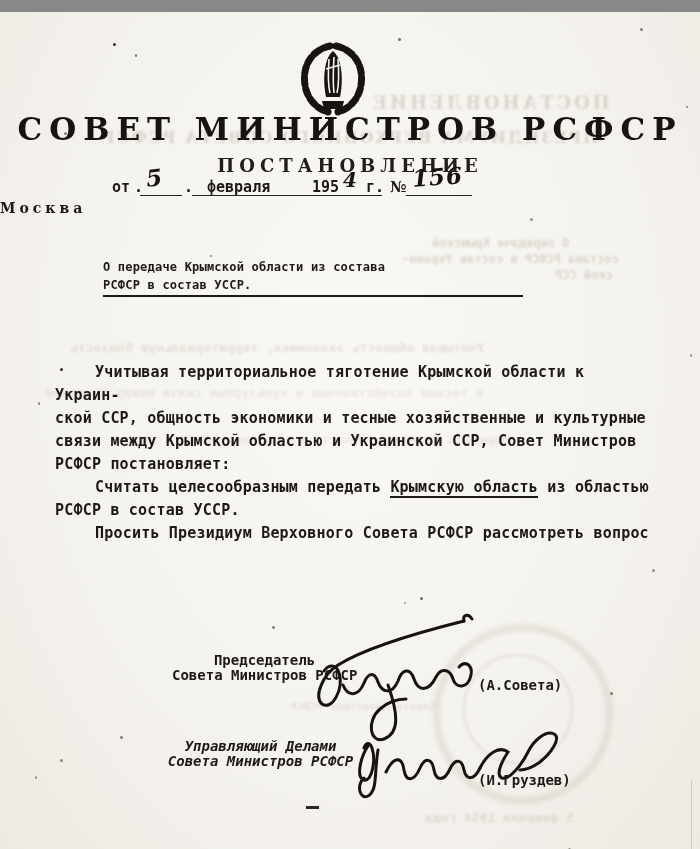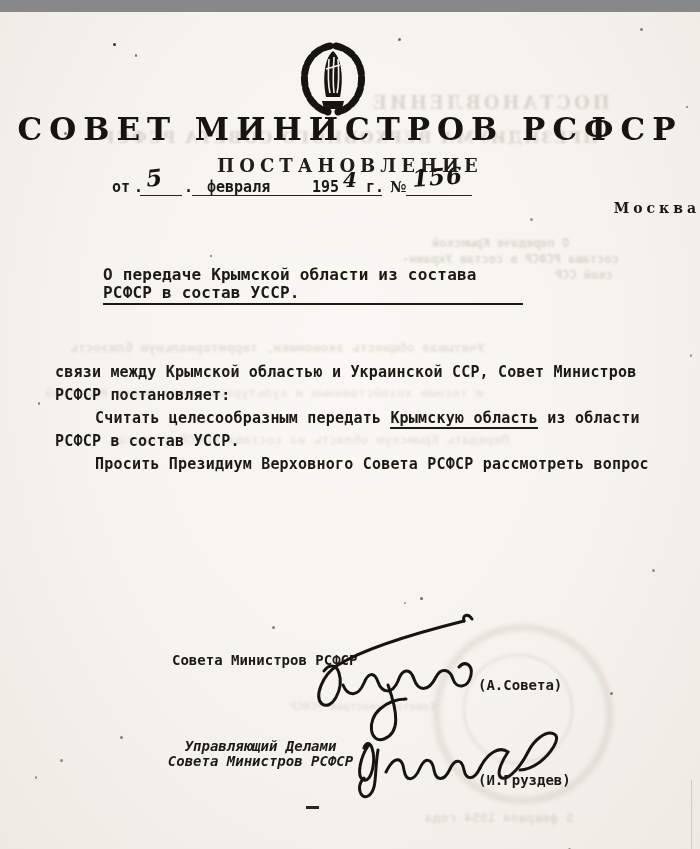--- a/index.html
+++ b/index.html
@@ -21,36 +21,36 @@
     font-weight:bold;font-size:31px;letter-spacing:7px;
     color:#17140f;white-space:nowrap;
   }
   .doc-type{
     left:0;top:143px;width:700px;text-align:center;
     font-family:"DejaVu Serif","Liberation Serif",serif;
     font-weight:bold;font-size:18px;letter-spacing:5px;
     color:#211d18;
   }
   .city{
-    left:0;top:188px;width:700px;text-align:right;
+    left:0;top:188px;width:700px;text-align:left;
     font-family:"DejaVu Serif","Liberation Serif",serif;
     font-weight:bold;font-size:14px;letter-spacing:4px;
   }
   
   .dateline{left:112px;top:158px;width:480px;height:30px;font-weight:bold;font-size:15px;}
   .dl{position:absolute;bottom:4px;white-space:nowrap;}
   .rule{position:absolute;bottom:4px;border-bottom:1.6px solid #26221c;}
   .hand{
     font-family:"DejaVu Serif","Liberation Serif",serif;
     font-style:italic;font-weight:bold;color:#17140f;
   }
   
   .subject{
-    left:103px;top:254px;width:430px;
-    font-weight:bold;font-size:16px;line-height:18px;letter-spacing:0.2px;
+    left:103px;top:246px;width:430px;
+    font-weight:bold;font-size:12px;line-height:18px;letter-spacing:0.2px;
   }
   .subject-underline{
     display:block;width:420px;border-bottom:2.2px solid #1d1a16;padding-bottom:1px;
   }
   
   .body-text{
     left:55px;top:349px;width:600px;
     font-weight:bold;font-size:15px;line-height:23px;letter-spacing:0.2px;
   }
   .body-text p{margin:0;text-indent:40px;}
@@ -143,28 +143,31 @@
   </div>
 
   <div class="abs city">Москва</div>
 
   <div class="abs subject">
     <span>О передаче Крымской области из состава</span>
     <span class="subject-underline">РСФСР в состав УССР.</span>
   </div>
 
   <div class="abs body-text">
+    <p>Учитывая территориальное тяготение Крымской области к Украин-</p>
+    <p class="cont">ской ССР, общность экономики и тесные хозяйственные и культурные</p>
     <p class="cont">связи между Крымской областью и Украинской ССР, Совет Министров</p>
     <p class="cont">РСФСР постановляет:</p>
-    <p><span>Считать целесообразным передать </span><span class="u">Крымскую область</span><span> из области</span></p>
+    <p><span>Считать целесообразным передать </span><span class="u">Крымскую область</span><span> из областью</span></p>
     <p class="cont">РСФСР в состав УССР.</p>
     <p>Просить Президиум Верховного Совета РСФСР рассмотреть вопрос</p>
   </div>
 
   <div class="abs sig-title" style="left:172px;top:641px;width:185px;">
+    <div>Председатель</div>
     <div>Совета Министров РСФСР</div>
   </div>
   <svg class="abs sigsvg" style="left:240px;top:593px;" width="340" height="145" viewBox="0 0 340 145">
     <path d="M232,14 C228,8 222,10 224,16"></path>
     <path d="M224,16 C200,22 130,40 98,60 C82,70 74,92 82,99 C92,106 104,84 99,68 C96,58 88,60 84,66"></path>
     <path d="M103,80 C108,92 118,92 124,78 C128,68 134,66 138,77 C142,88 152,90 158,76 C162,64 170,62 174,74 C178,86 188,88 196,72 C201,62 210,64 213,74 C216,84 228,84 231,70 C233,60 225,55 219,62"></path>
     <path d="M148,80 C158,108 160,128 144,134 C130,139 126,116 140,104 C148,97 158,94 166,94"></path>
   </svg>
   <div class="abs sig-name" style="left:478px;top:665px;">(А.Совета)</div>
 

